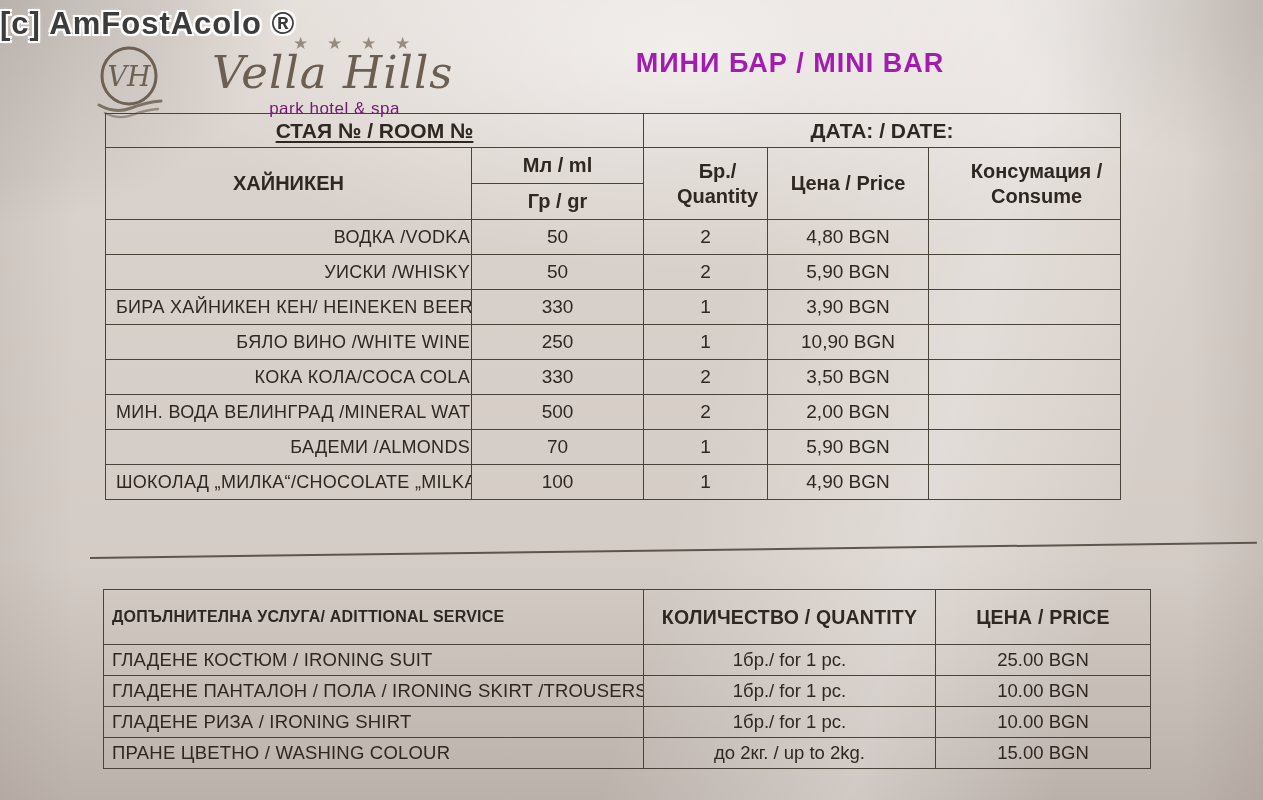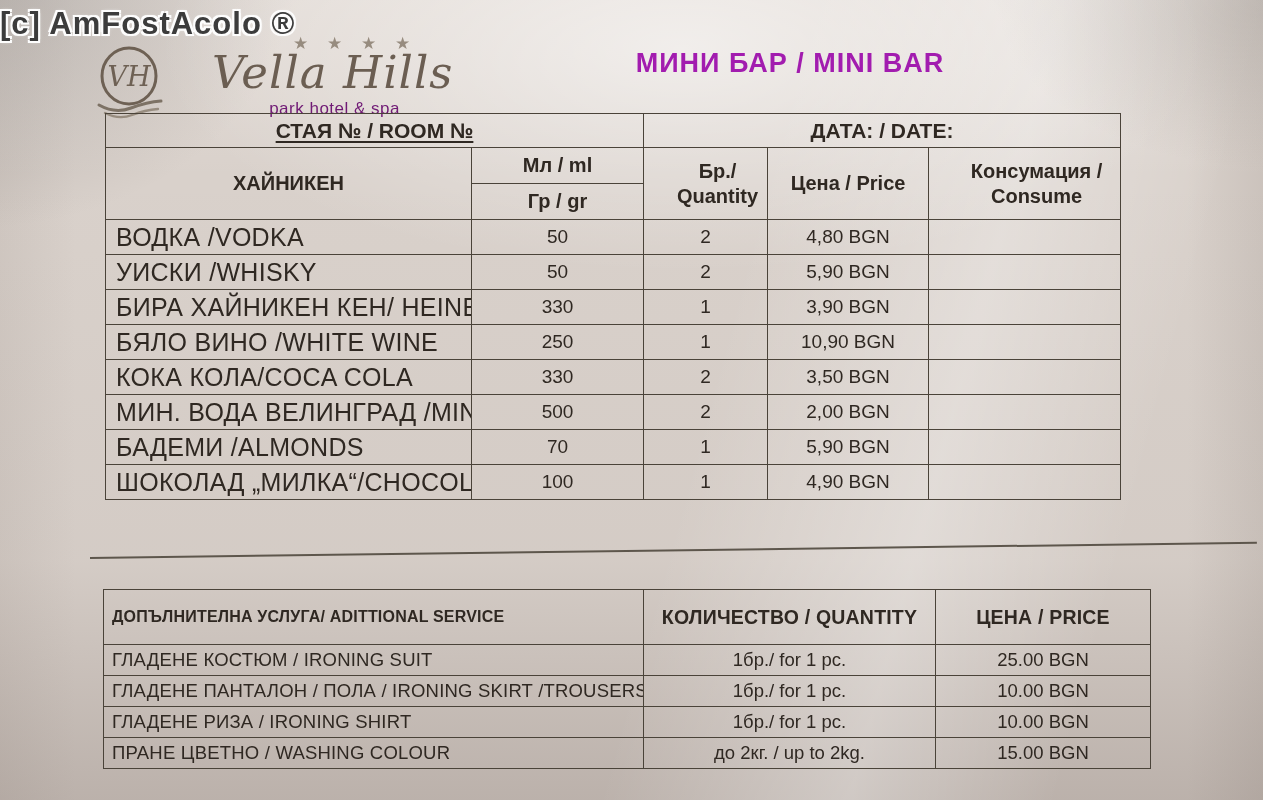--- a/index.html
+++ b/index.html
@@ -38,21 +38,21 @@
   .t1 .c-article{width:366px;}
   .t1 .c-ml{width:172px;}
   .t1 .c-qty{width:124px;}
   .t1 .c-price{width:161px;}
   .t1 .c-consume{width:192px;}
   .t1 .hrow1 td{height:31px;font-weight:bold;font-size:21px;text-align:center;}
   .room-no{text-decoration:underline;text-underline-offset:3px;margin-top:16px;}
   .t1 .hrow2 td{font-weight:bold;font-size:20px;text-align:center;}
   .t1 .hrow2 .sub{height:33px;margin-top:25px;}
   .t1 .drow td{height:32px;font-size:19px;text-align:center;}
-  .t1 .drow .cell-article{text-align:left;padding-left:10px;font-size:25px;letter-spacing:0.3px;}
+  .t1 .drow .cell-article{text-align:right;padding-left:10px;font-size:18px;letter-spacing:0.3px;}
   .two-line{line-height:1.25;padding-left:24px;}
   .t2{left:103px;top:589px;width:1047px;}
   .t2 .c-service{width:540px;}
   .t2 .c-quant{width:292px;}
   .t2 .c-price2{width:215px;}
   .t2 .hrow td{height:52px;font-weight:bold;font-size:19.5px;text-align:center;letter-spacing:0.2px;}
   .t2 .hrow .cell-service{text-align:left;padding-left:8px;font-size:16px;}
   .t2 .drow td{height:28px;font-size:18.5px;text-align:center;}
   .t2 .drow .cell-service{text-align:left;padding-left:8px;letter-spacing:0.2px;}
   

